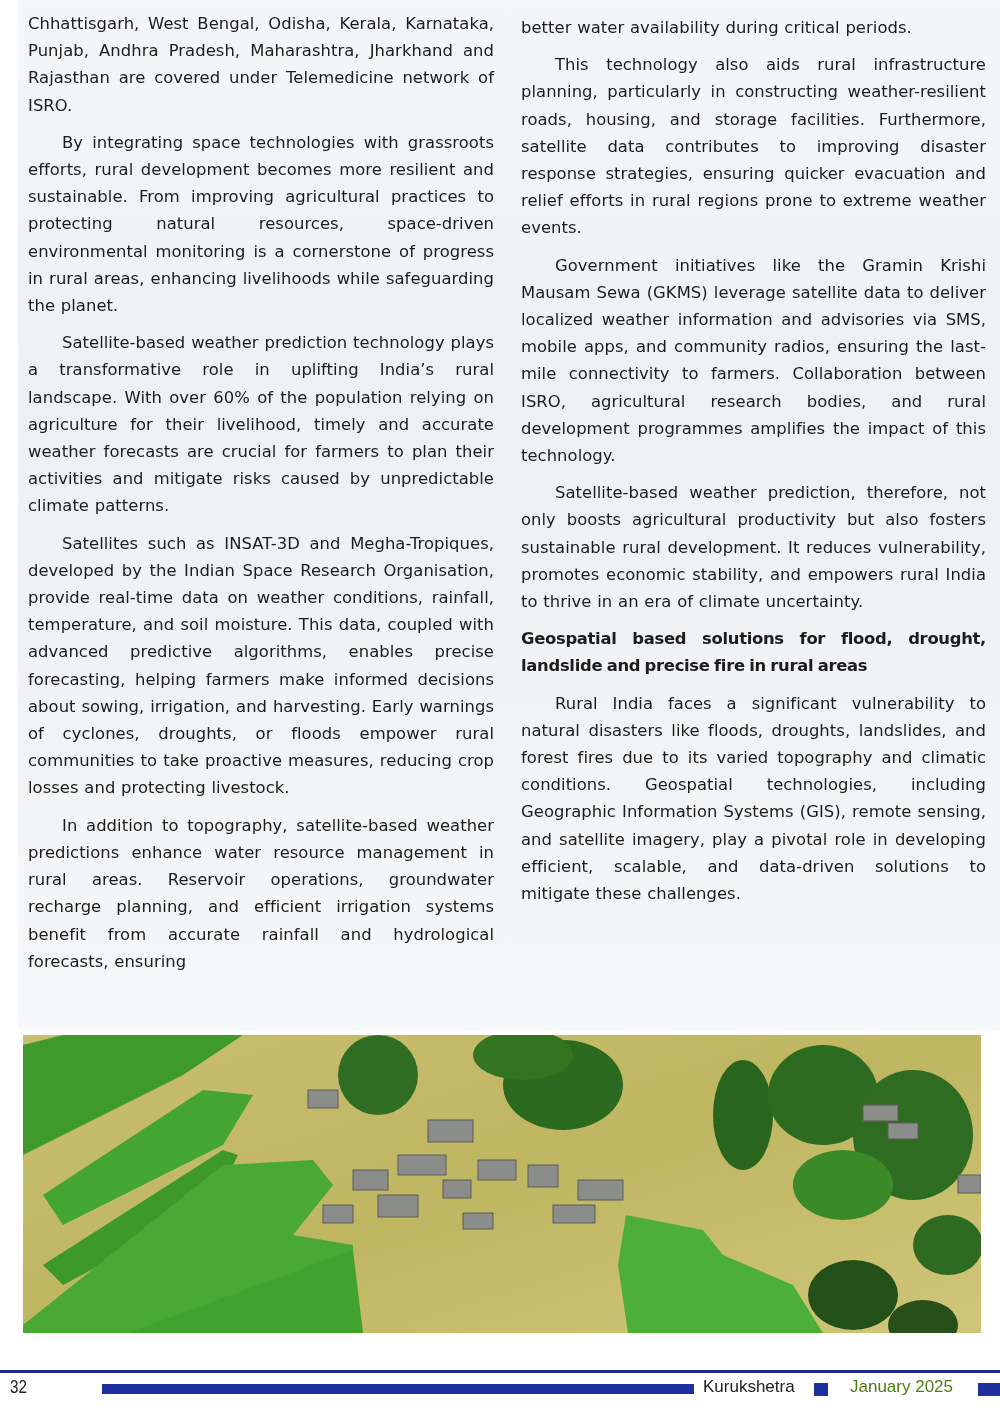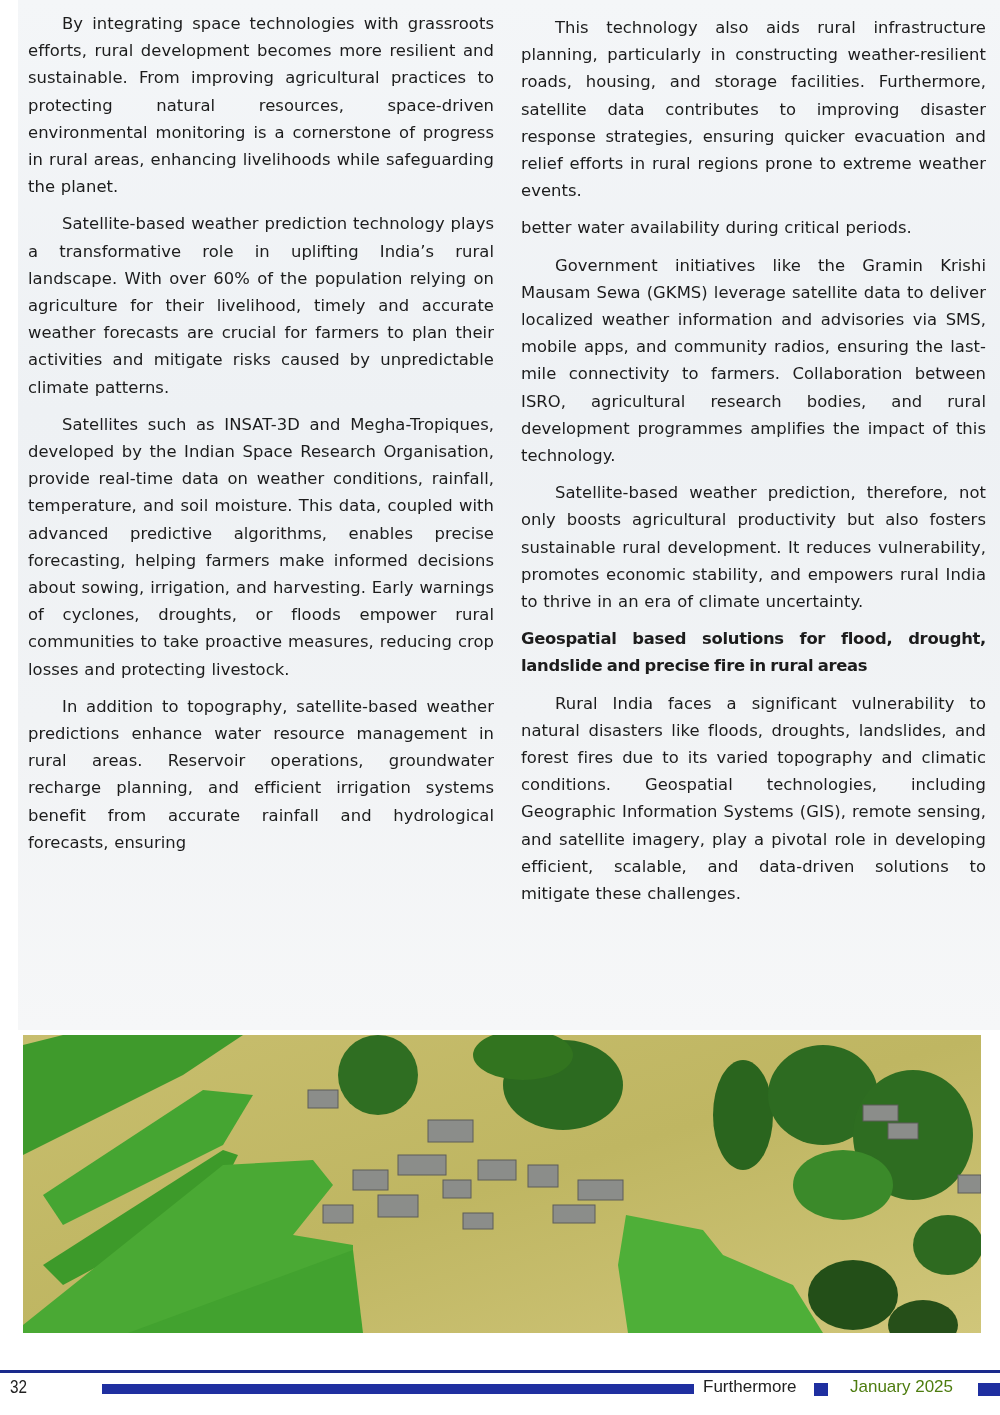--- a/index.html
+++ b/index.html
@@ -90,29 +90,30 @@
       font-size: 17px;
       color: #4d7c0f;
     }
   </style>
 </head>
 <body>
 
 <div class="page-bg"></div>
 
 <div class="column col-left">
+  <p class="para no-indent">Chhattisgarh, West Bengal, Odisha, Kerala, Karnataka, Punjab, Andhra Pradesh, Maharashtra, Jharkhand and Rajasthan are covered under Telemedicine network of ISRO.</p>
   <p class="para">By integrating space technologies with grassroots efforts, rural development becomes more resilient and sustainable. From improving agricultural practices to protecting natural resources, space-driven environmental monitoring is a cornerstone of progress in rural areas, enhancing livelihoods while safeguarding the planet.</p>
   <p class="para">Satellite-based weather prediction technology plays a transformative role in uplifting India’s rural landscape. With over 60% of the population relying on agriculture for their livelihood, timely and accurate weather forecasts are crucial for farmers to plan their activities and mitigate risks caused by unpredictable climate patterns.</p>
   <p class="para">Satellites such as INSAT-3D and Megha-Tropiques, developed by the Indian Space Research Organisation, provide real-time data on weather conditions, rainfall, temperature, and soil moisture. This data, coupled with advanced predictive algorithms, enables precise forecasting, helping farmers make informed decisions about sowing, irrigation, and harvesting. Early warnings of cyclones, droughts, or floods empower rural communities to take proactive measures, reducing crop losses and protecting livestock.</p>
   <p class="para">In addition to topography, satellite-based weather predictions enhance water resource management in rural areas. Reservoir operations, groundwater recharge planning, and efficient irrigation systems benefit from accurate rainfall and hydrological forecasts, ensuring</p>
 </div>
 
 <div class="column col-right">
+  <p class="para no-indent">better water availability during critical periods.</p>
   <p class="para">This technology also aids rural infrastructure planning, particularly in constructing weather-resilient roads, housing, and storage facilities. Furthermore, satellite data contributes to improving disaster response strategies, ensuring quicker evacuation and relief efforts in rural regions prone to extreme weather events.</p>
-  <p class="para no-indent">better water availability during critical periods.</p>
   <p class="para">Government initiatives like the Gramin Krishi Mausam Sewa (GKMS) leverage satellite data to deliver localized weather information and advisories via SMS, mobile apps, and community radios, ensuring the last-mile connectivity to farmers. Collaboration between ISRO, agricultural research bodies, and rural development programmes amplifies the impact of this technology.</p>
   <p class="para">Satellite-based weather prediction, therefore, not only boosts agricultural productivity but also fosters sustainable rural development. It reduces vulnerability, promotes economic stability, and empowers rural India to thrive in an era of climate uncertainty.</p>
   <h3 class="heading tight">Geospatial based solutions for flood, drought, landslide and precise fire in rural areas</h3>
   <p class="para">Rural India faces a significant vulnerability to natural disasters like floods, droughts, landslides, and forest fires due to its varied topography and climatic conditions. Geospatial technologies, including Geographic Information Systems (GIS), remote sensing, and satellite imagery, play a pivotal role in developing efficient, scalable, and data-driven solutions to mitigate these challenges.</p>
 </div>
 
 <div class="photo" title="Aerial view of flooded rural village with submerged houses and green crop fields">
   <svg viewBox="0 0 958 298" preserveAspectRatio="none">
     <defs>
       <linearGradient id="water" x1="0" y1="0" x2="1" y2="1">
@@ -157,16 +158,16 @@
       <rect x="840" y="70" width="35" height="16"></rect>
       <rect x="865" y="88" width="30" height="16"></rect>
       <rect x="935" y="140" width="23" height="18"></rect>
     </g>
   </svg>
 </div>
 
 <div class="footer-line"></div>
 <div class="page-number">32</div>
 <div class="footer-bar"></div>
-<div class="footer-pub">Furthermore</div>
+<div class="footer-pub">Kurukshetra</div>
 <div class="footer-square" style="left:814px;"></div>
 <div class="footer-date">January 2025</div>
 <div class="footer-square" style="left:978px; width:22px;"></div>
 
 </body></html>

